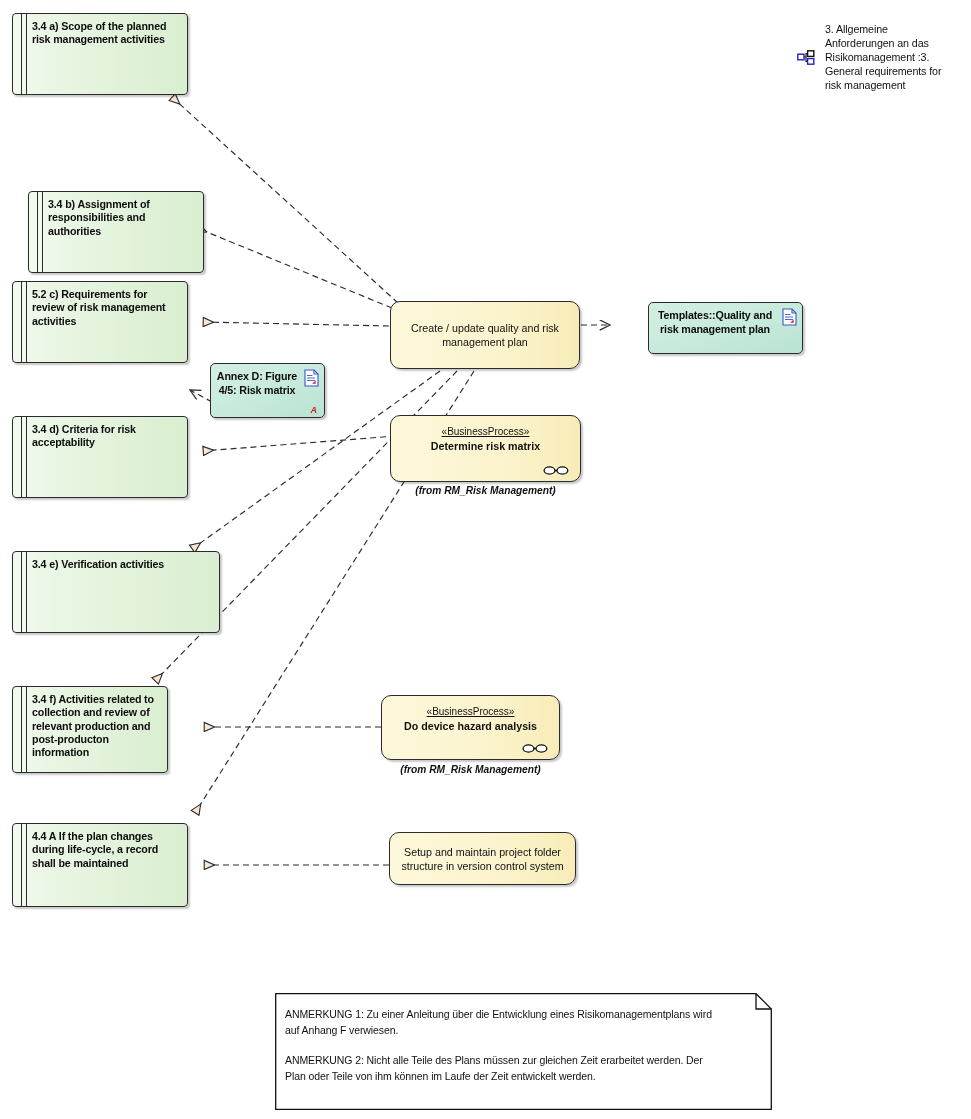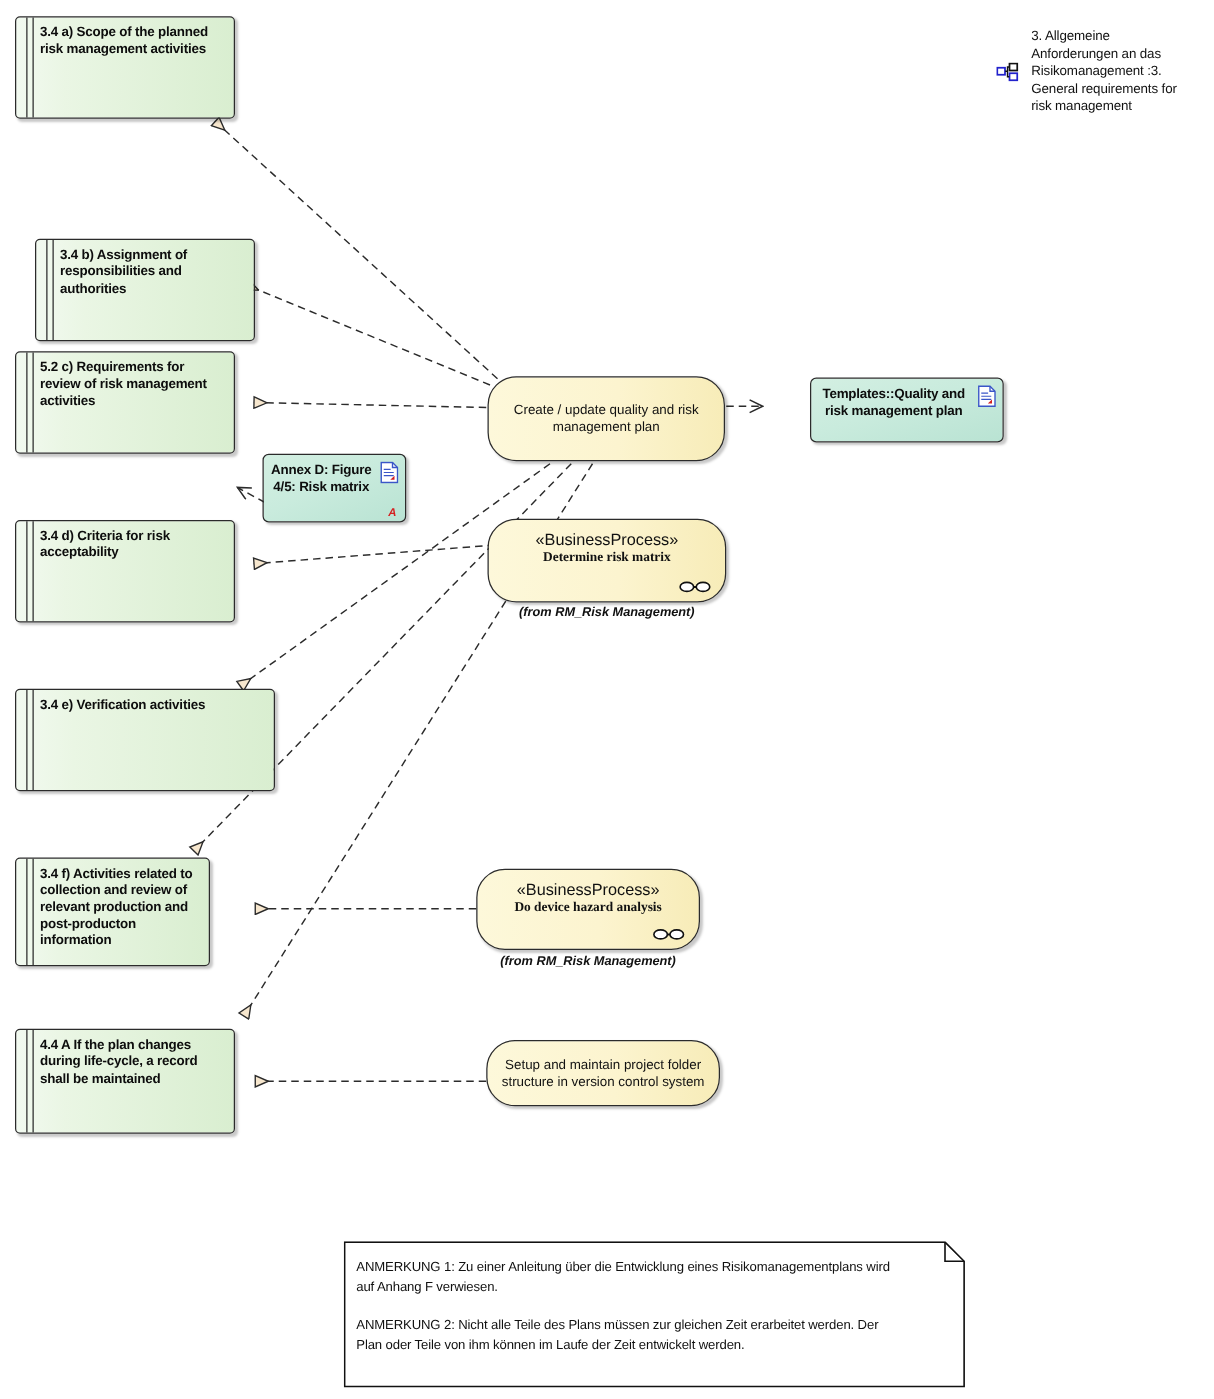--- a/index.html
+++ b/index.html
@@ -60,51 +60,51 @@
     color: #0d0d0d;
     line-height: 13.3px;
     letter-spacing: -0.15px;
   }
 
   
   .act-box {
     position: absolute;
     box-sizing: border-box;
     border: 1.2px solid #2b2b2b;
-    border-radius: 23px;
+    border-radius: 10px;
     background: linear-gradient(to right, #fdf8da 0%, #fcf4cf 55%, #f7ecb8 100%);
     box-shadow: 2px 2px 2px rgba(0,0,0,0.22);
     z-index: 3;
     display: flex;
     flex-direction: column;
     align-items: center;
     justify-content: center;
     text-align: center;
   }
   .act-box .act-name {
     font-size: 10.7px;
     color: #111111;
     line-height: 14px;
     padding: 0 10px;
   }
   .bp-box {
     justify-content: flex-start;
   }
   .bp-box .stereotype {
-    font-size: 13px;
+    font-size: 10px;
     color: #111111;
     line-height: 14px;
     margin-top: 9px;
+    text-decoration: underline;
   }
   .bp-box .bp-name {
     font-size: 10.7px;
     font-weight: bold;
     color: #111111;
     line-height: 14px;
-    font-family: Liberation Serif, serif;
   }
   .bp-icon {
     position: absolute;
     right: 11px;
     bottom: 8px;
     width: 26px;
     height: 11px;
   }
   .from-label {
     position: absolute;

